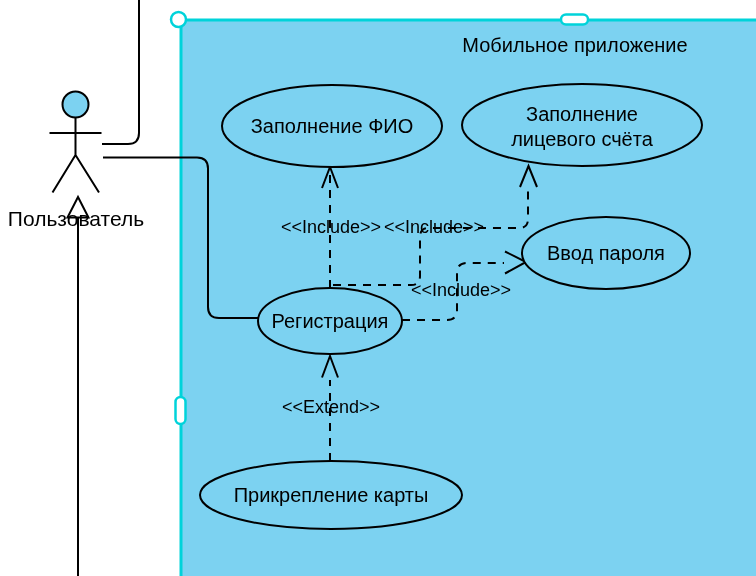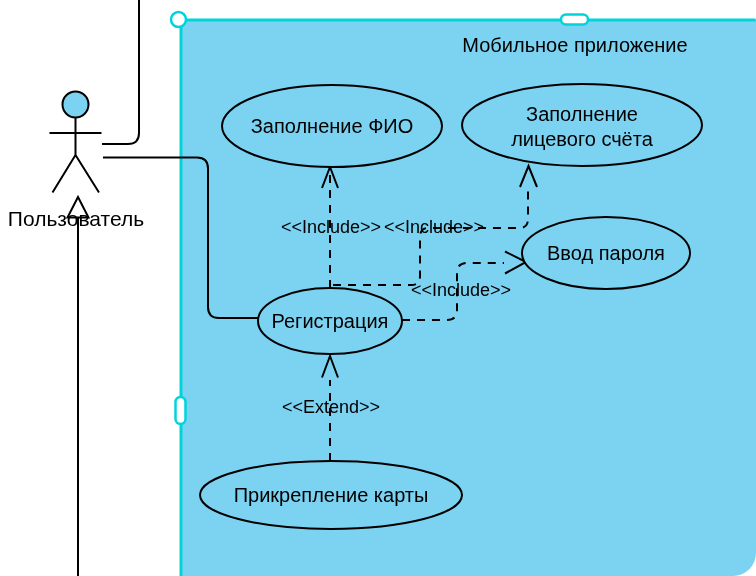--- a/index.html
+++ b/index.html
@@ -2,21 +2,20 @@
 <html style="--canvas-bg: #ffffff; --boundary-fill: #7cd2f1; --selection: #00d3da; --line: #000000; --text: #000000;"><head>
 <meta charset="utf-8">
 <style>
   html,body{margin:0;padding:0;background:#fff;}
   #canvas{
     position:relative;
     width:756px;height:576px;
     overflow:hidden;
     background:var(--canvas-bg,#fff);
     font-family:"Liberation Sans","DejaVu Sans",sans-serif;
-    border-radius:23px;
   }
   svg{display:block;}
   .boundary{fill:var(--boundary-fill,#7cd2f1);stroke:var(--selection,#00d3da);stroke-width:3;}
   .handle{fill:#ffffff;stroke:var(--selection,#00d3da);stroke-width:2.5;}
   .node{fill:var(--boundary-fill,#7cd2f1);stroke:var(--line,#000);stroke-width:2;}
   .solid-edge{fill:none;stroke:var(--line,#000);stroke-width:2;}
   .dashed-edge{fill:none;stroke:var(--line,#000);stroke-width:2;stroke-dasharray:8 7;}
   .open-arrow{fill:none;stroke:var(--line,#000);stroke-width:2;stroke-linejoin:miter;}
   .tri{fill:#ffffff;stroke:var(--line,#000);stroke-width:2;}
   .actor-part{fill:none;stroke:var(--line,#000);stroke-width:2;}

